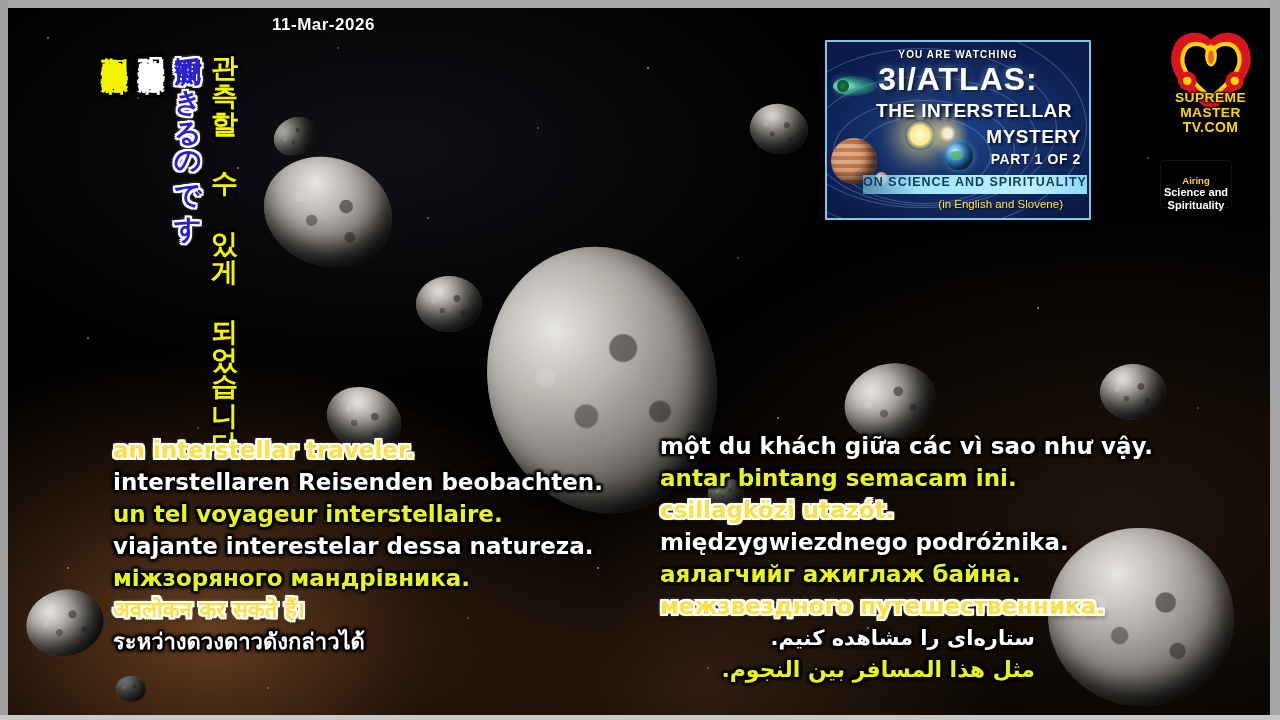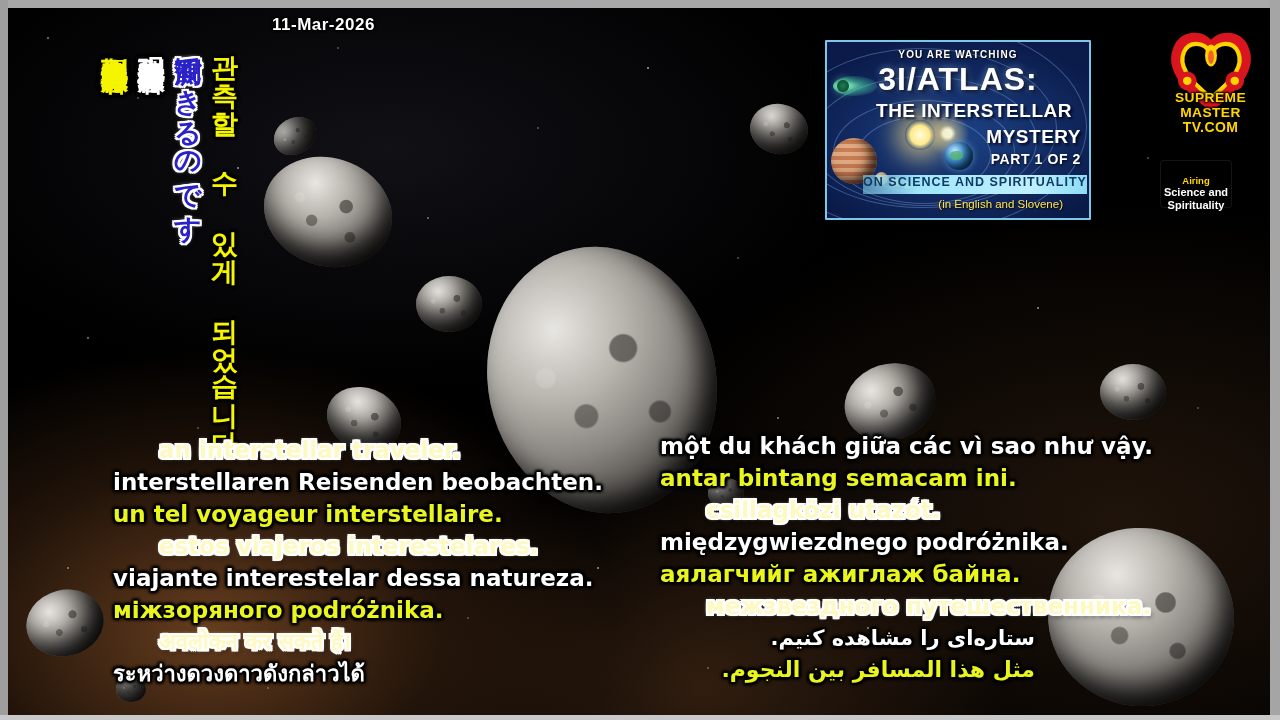--- a/index.html
+++ b/index.html
@@ -167,24 +167,24 @@
   #subs-left  { position:absolute; left:105px; top:426px; width:540px; }
   #subs-right { position:absolute; left:652px; top:422px; width:600px; }
   .sub-line { font-size:23px; font-weight:bold; line-height:32px; white-space:nowrap;
      font-family:"DejaVu Sans","Liberation Sans",sans-serif; }
   .c-white { color:#ffffff;
      text-shadow:2px 0 2px #000,-2px 0 2px #000,0 2px 2px #000,0 -2px 2px #000,
                  2px 2px 3px #000,-2px -2px 3px #000,2px -2px 3px #000,-2px 2px 3px #000; }
   .c-yellow { color:#eaf51e;
      text-shadow:2px 0 2px #000,-2px 0 2px #000,0 2px 2px #000,0 -2px 2px #000,
                  2px 2px 3px #000,-2px -2px 3px #000,2px -2px 3px #000,-2px 2px 3px #000; }
-  .c-blue { color:#fef9c3;
+  .c-blue { color:#fde047;
      text-shadow:2px 0 0 #fff,-2px 0 0 #fff,0 2px 0 #fff,0 -2px 0 #fff,
                  2px 2px 0 #fff,-2px -2px 0 #fff,2px -2px 0 #fff,-2px 2px 0 #fff,
-                 0 0 4px #fff,2px 3px 5px rgba(0,0,0,.75);margin-left:46px; }
+                 0 0 4px #fff,2px 3px 5px rgba(0,0,0,.75); }
   .rtl { direction:rtl; text-align:right; unicode-bidi:bidi-override; }
   .sub-line.rtl { text-align:right; }
   #subs-right .rtl { width:375px; }
   .sz-21 { font-size:21px; }
   .sz-22 { font-size:22px; }
 </style>
 </head>
 <body>
 
 <div id="frame">
@@ -268,23 +268,22 @@
     <div id="airing-badge">
       <div class="a-top">Airing</div>
       <div class="a-main">Science and</div>
       <div class="a-main">Spirituality</div>
     </div>
 
     <div id="subs-left">
       <div class="sub-line c-blue">an interstellar traveler.</div>
       <div class="sub-line c-white">interstellaren Reisenden beobachten.</div>
       <div class="sub-line c-yellow">un tel voyageur interstellaire.</div>
-      <div class="sub-line c-blue">estos viajeros interestelares.</div>
       <div class="sub-line c-white">viajante interestelar dessa natureza.</div>
-      <div class="sub-line c-yellow">міжзоряного podróżnika.</div>
+      <div class="sub-line c-yellow">міжзоряного мандрівника.</div>
       <div class="sub-line c-blue sz-22">अवलोकन कर सकते हैं।</div>
       <div class="sub-line c-white sz-22">ระหว่างดวงดาวดังกล่าวได้</div>
     </div>
 
     <div id="subs-right">
       <div class="sub-line c-white">một du khách giữa các vì sao như vậy.</div>
       <div class="sub-line c-yellow">antar bintang semacam ini.</div>
       <div class="sub-line c-blue">csillagközi utazót.</div>
       <div class="sub-line c-white">międzygwiezdnego podróżnika.</div>
       <div class="sub-line c-yellow">аялагчийг ажиглаж байна.</div>

